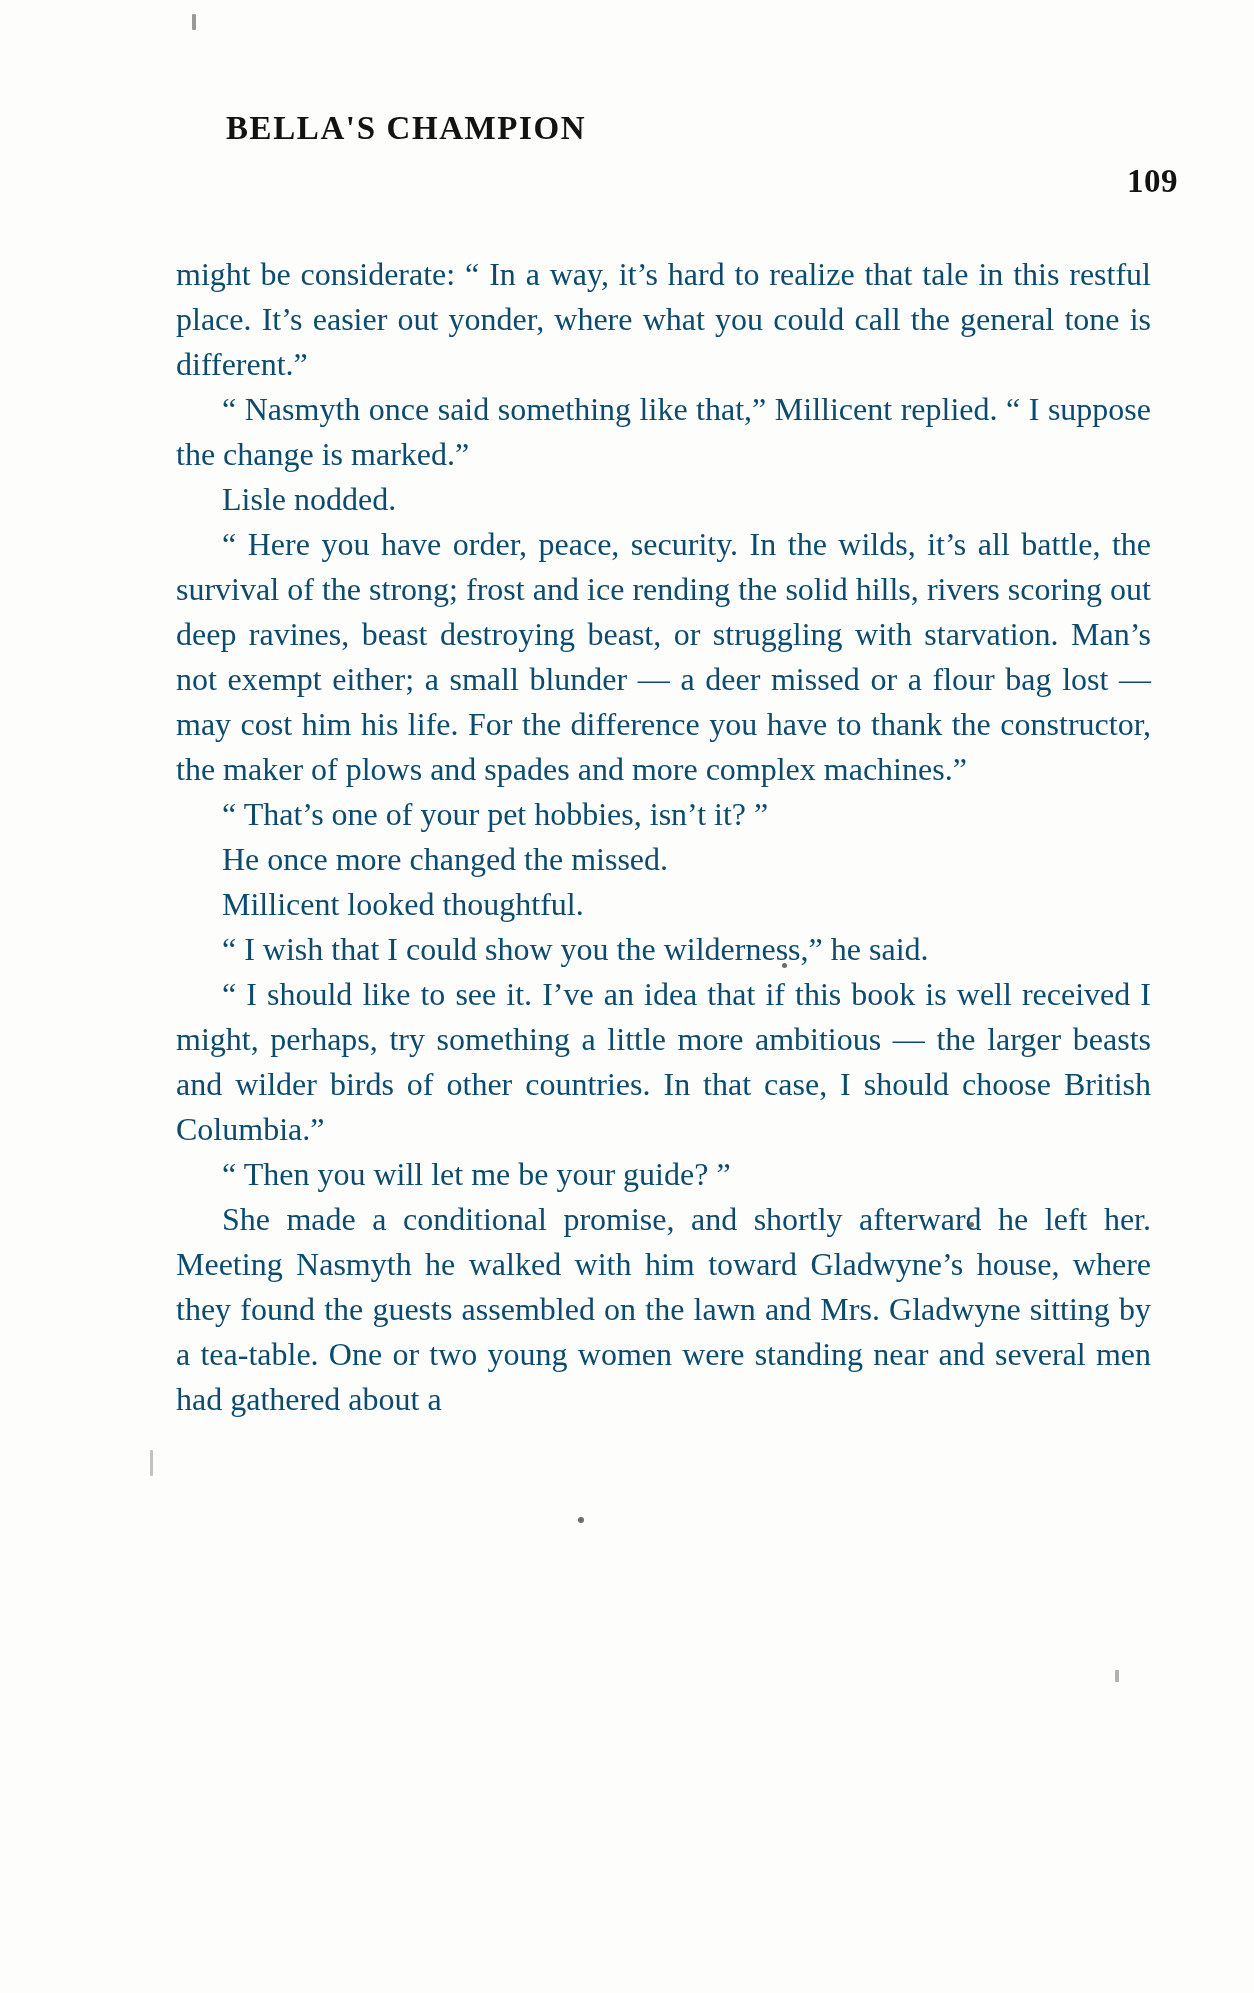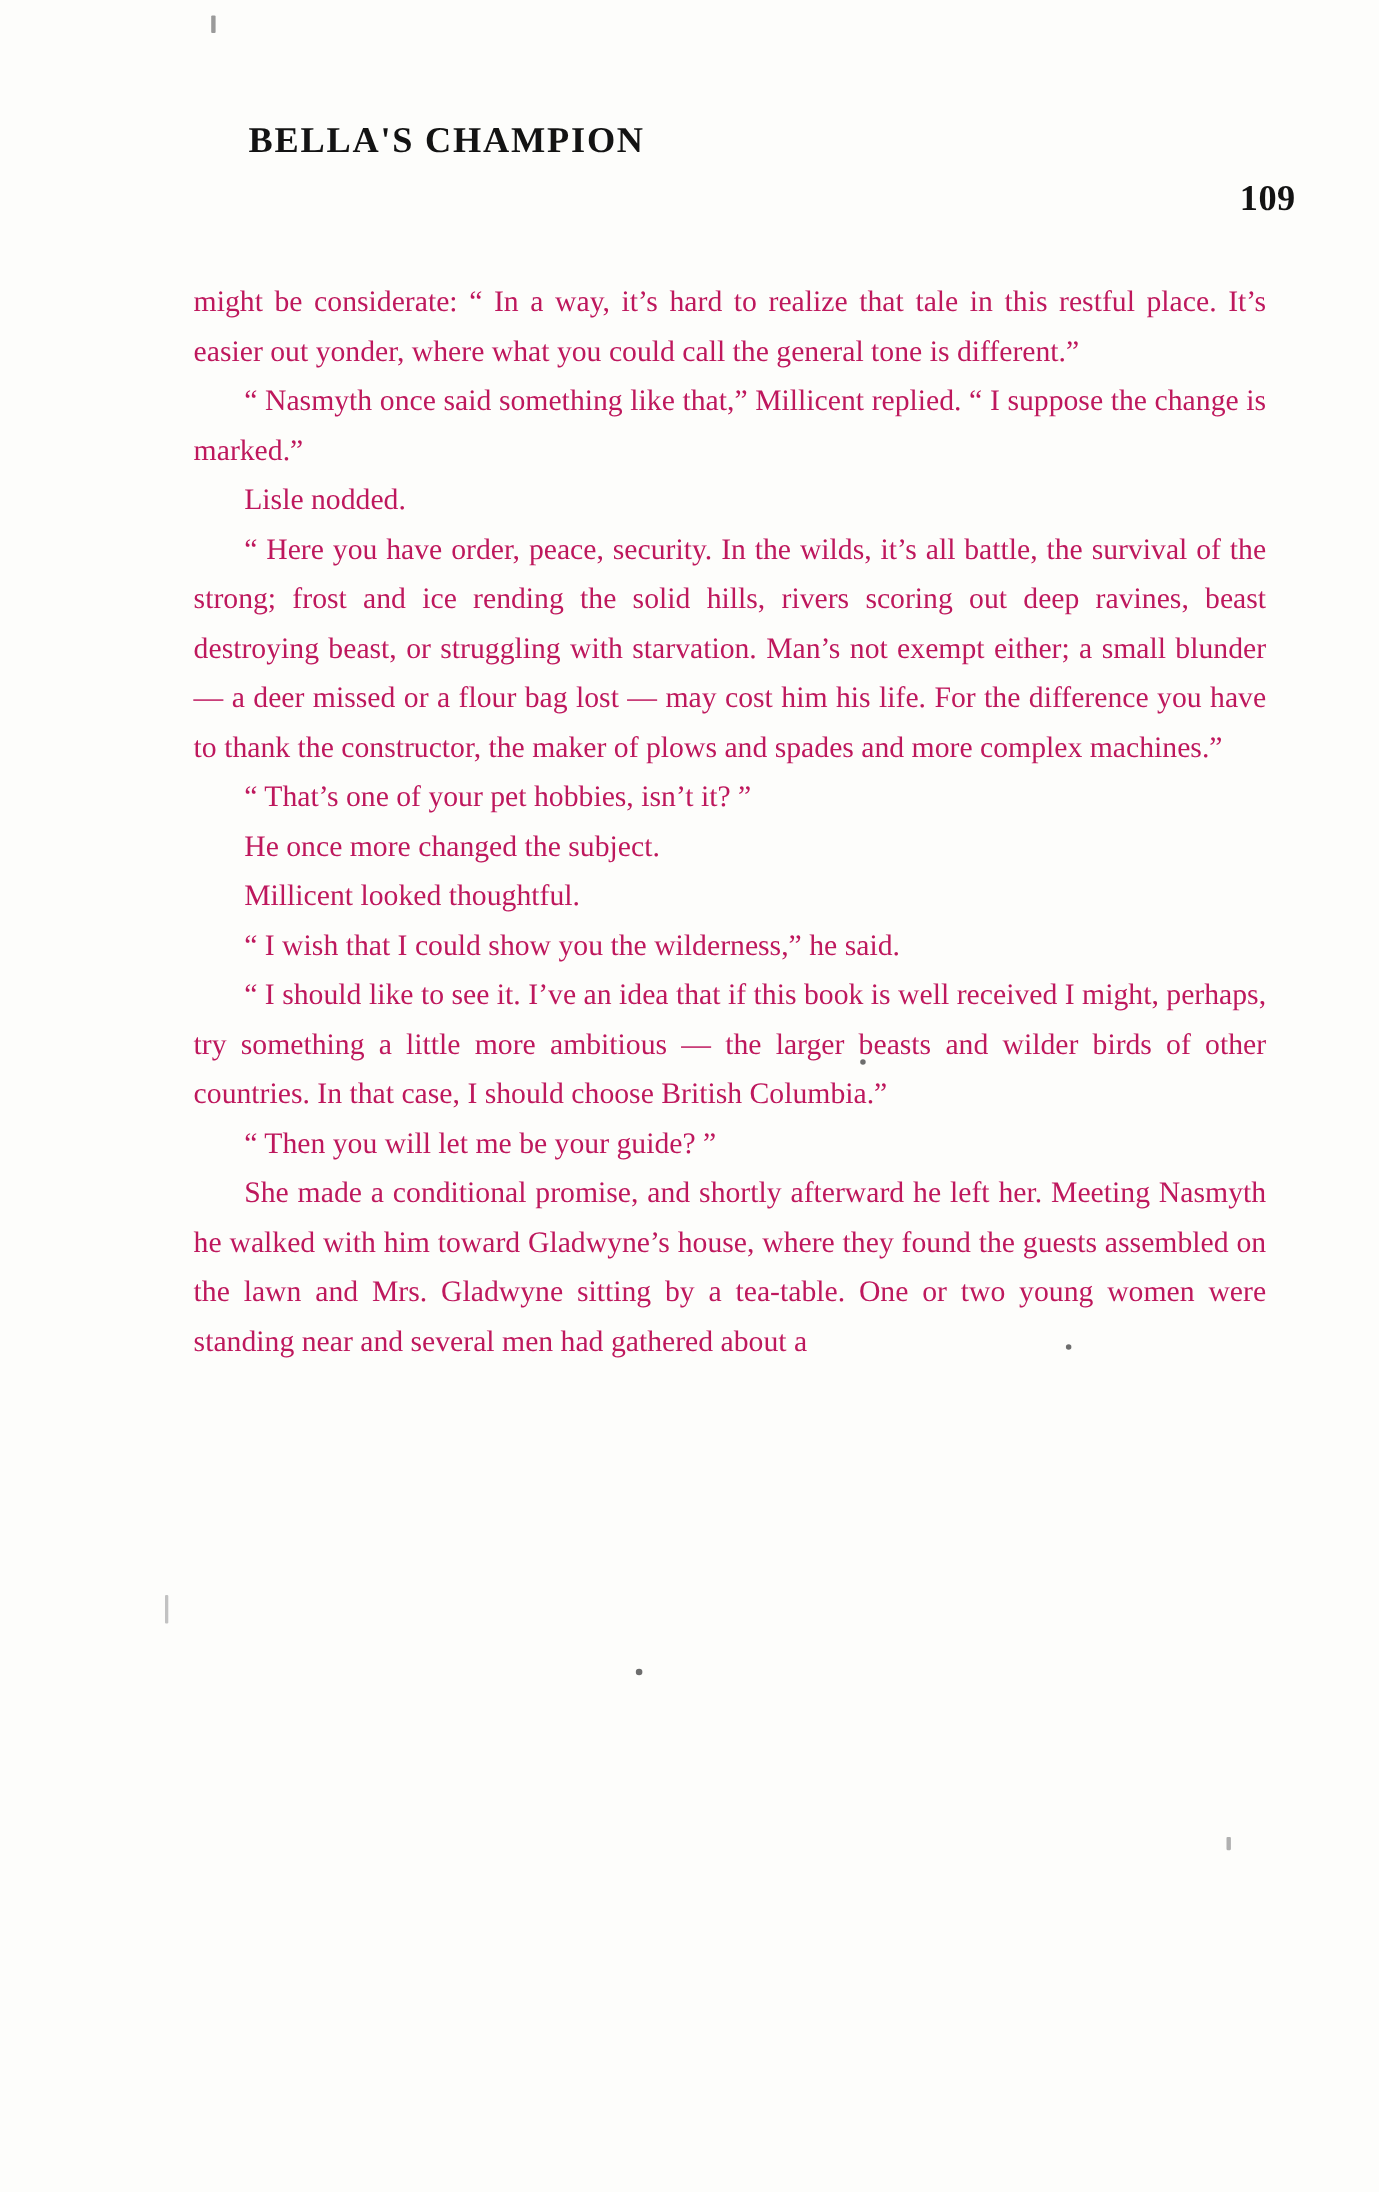--- a/index.html
+++ b/index.html
@@ -44,23 +44,23 @@
     font-weight: bold;
     font-size: 33px;
     color: #131313;
     margin-left: auto;
     padding-right: 18px;
     letter-spacing: 0.5px;
     margin-top: 16px;
   }
   .body-text {
     font-family: "Liberation Serif", serif;
-    font-size: 27px;
+    font-size: 32px;
     line-height: 45px;
-    color: #be185d;
+    color: #0c4a6e;
     text-align: justify;
     width: 975px;
   }
   .body-text p {
     margin: 0;
     text-indent: 0;
   }
   .body-text p.indent {
     text-indent: 46px;
   }
@@ -90,21 +90,21 @@
       <div class="running-head">BELLA'S CHAMPION</div>
       <div class="folio">109</div>
     </div>
 
     <div class="body-text">
       <p>might be considerate:  “ In a way, it’s hard to realize that tale in this restful place.   It’s easier out yonder, where what you could call the general tone is different.”</p>
       <p class="indent">“ Nasmyth once said something like that,” Millicent replied.   “ I suppose the change is marked.”</p>
       <p class="indent">Lisle nodded.</p>
       <p class="indent">“ Here you have order, peace, security.   In the wilds, it’s all battle, the survival of the strong; frost and ice rending the solid hills, rivers scoring out deep ravines, beast destroying beast, or struggling with starvation.   Man’s not exempt either; a small blunder — a deer missed or a flour bag lost — may cost him his life.   For the difference you have to thank the constructor, the maker of plows and spades and more complex machines.”</p>
       <p class="indent">“ That’s one of your pet hobbies, isn’t it? ”</p>
-      <p class="indent">He once more changed the subject.</p>
+      <p class="indent">He once more changed the missed.</p>
       <p class="indent">Millicent looked thoughtful.</p>
       <p class="indent">“ I wish that I could show you the wilderness,” he said.</p>
       <p class="indent">“ I should like to see it.   I’ve an idea that if this book is well received I might, perhaps, try something a little more ambitious — the larger beasts and wilder birds of other countries.   In that case, I should choose British Columbia.”</p>
       <p class="indent">“ Then you will let me be your guide? ”</p>
       <p class="indent">She made a conditional promise, and shortly afterward he left her.   Meeting Nasmyth he walked with him toward Gladwyne’s house, where they found the guests assembled on the lawn and Mrs. Gladwyne sitting by a tea-table.   One or two young women were standing near and several men had gathered about a</p>
     </div>
 
   </div>
 
   <div class="speck mark-2"></div>

